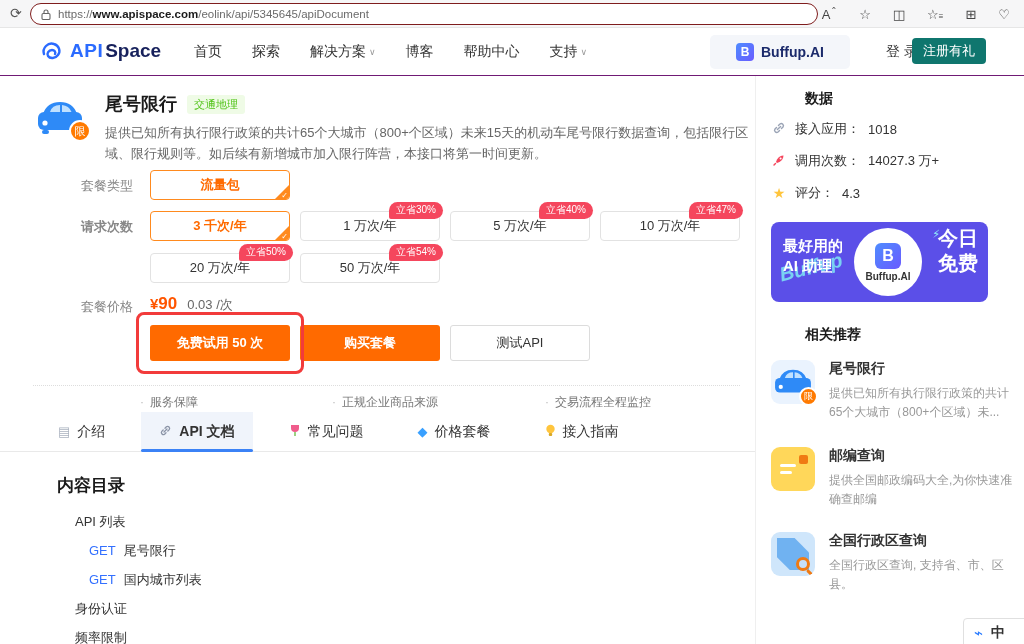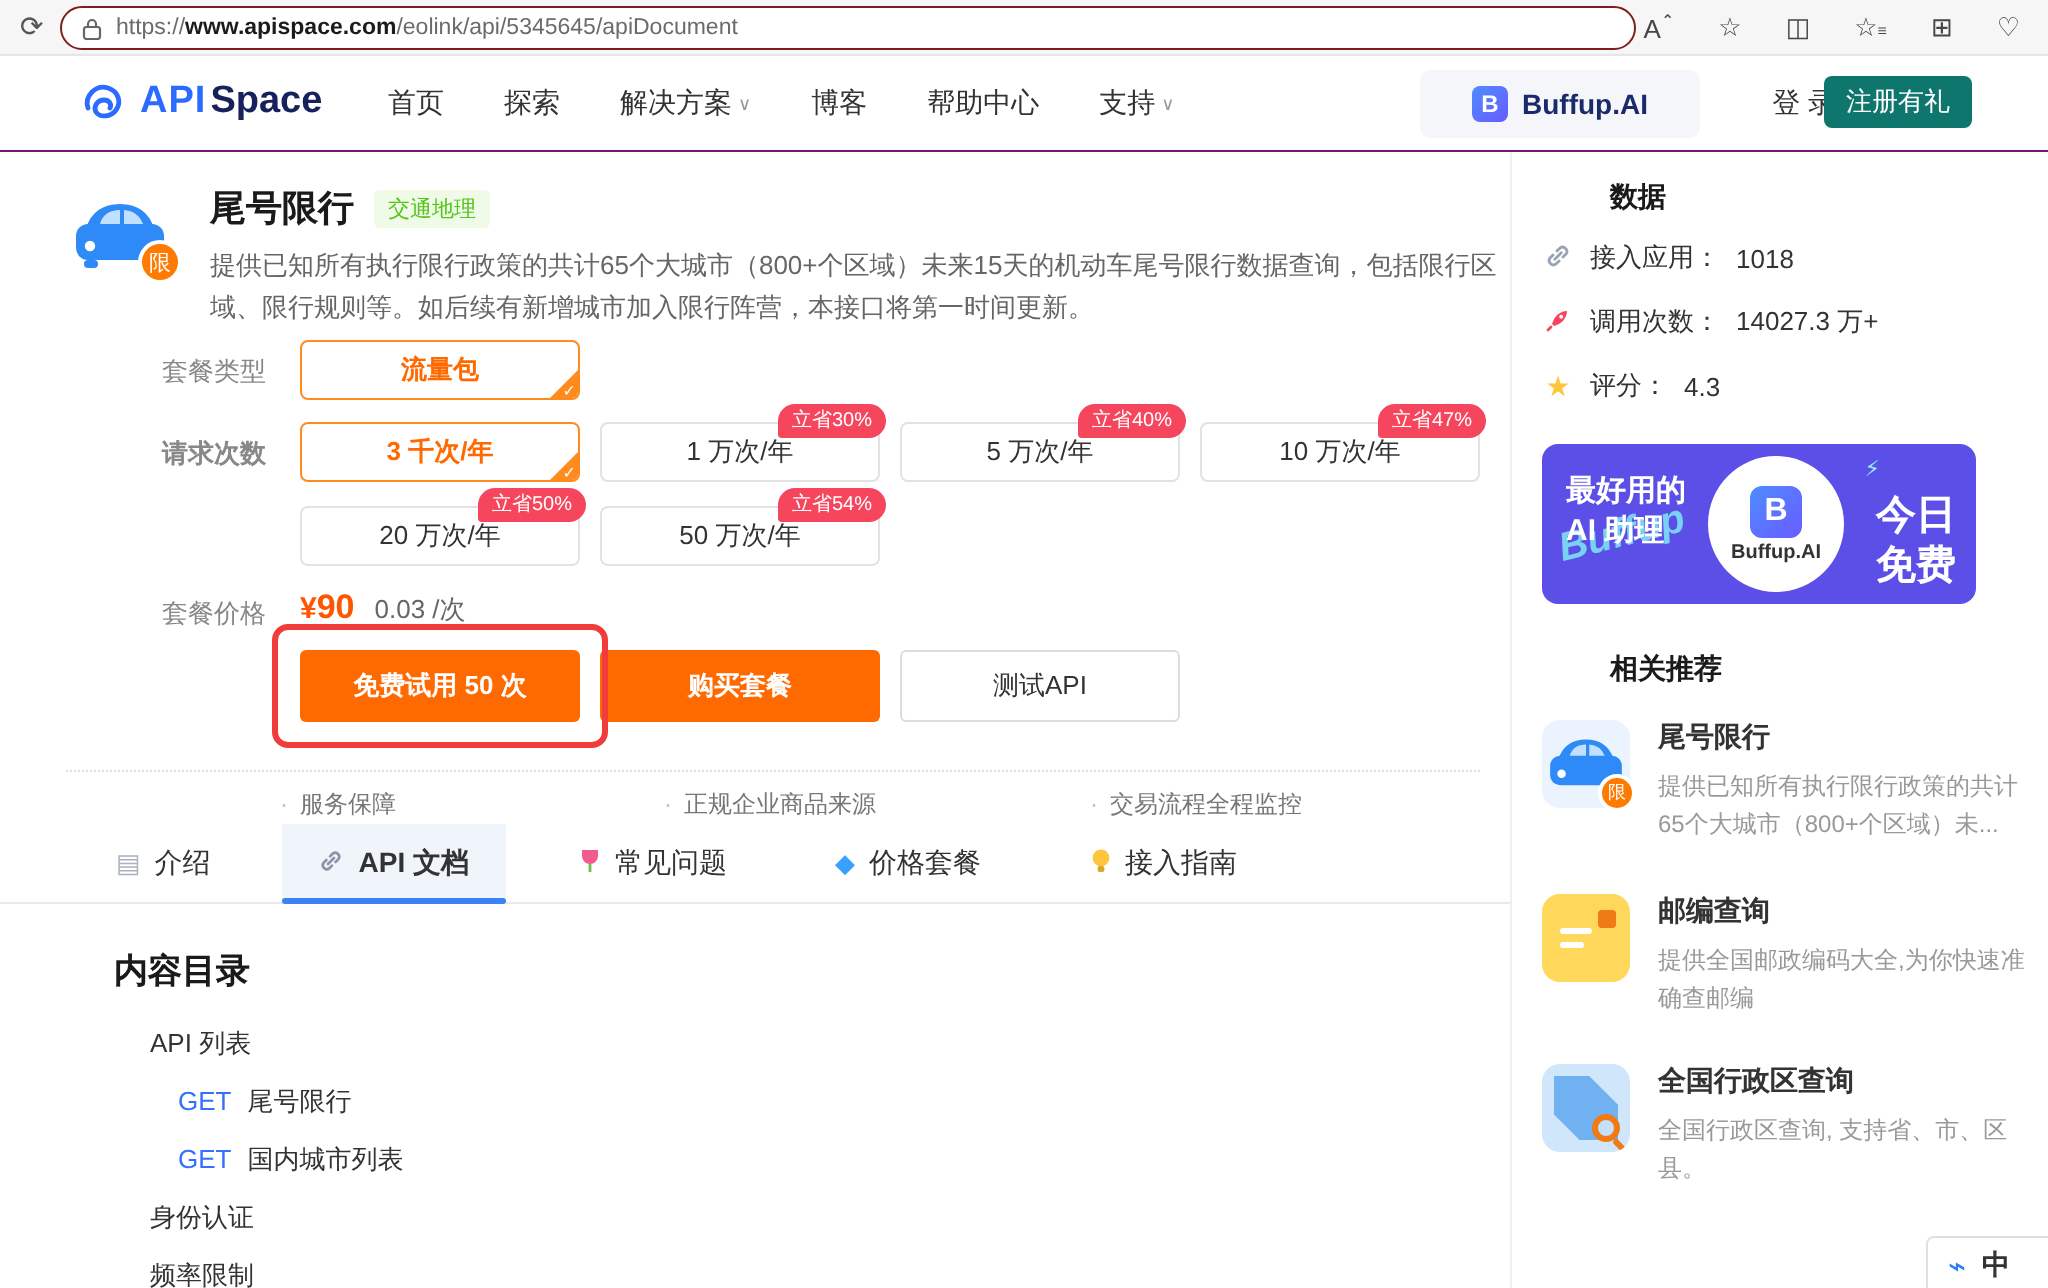--- a/index.html
+++ b/index.html
@@ -110,21 +110,21 @@
     border-radius:8px; cursor:pointer; overflow:hidden; }
   .banner-left { position:absolute; left:12px; top:14px; color:#fff; font-size:15px;
     font-weight:bold; line-height:20px; z-index:2; }
   .banner-script { position:absolute; left:8px; top:34px; color:#7FE8F5; font-size:20px;
     font-style:italic; transform:rotate(-14deg); opacity:.85; font-weight:bold; }
   .banner-badge { position:absolute; left:83px; top:6px; width:68px; height:68px; background:#fff;
     border-radius:50%; display:flex; flex-direction:column; align-items:center;
     justify-content:center; gap:2px; z-index:3; }
   .banner-badge .buffup-logo { width:26px; height:26px; font-size:16px; border-radius:6px; }
   .banner-badge-text { font-size:10px; color:#333; font-weight:bold; }
-  .banner-right { position:absolute; right:10px; top:24px; color:#fff; font-size:20px;
+  .banner-right { position:absolute; right:10px; top:4px; color:#fff; font-size:20px;
     font-weight:bold; line-height:25px; text-align:center; z-index:2; }
   .banner-spark { position:absolute; right:48px; top:6px; color:#8FF0FA; font-size:11px; }
   .rel-item { position:absolute; left:15px; display:flex; gap:14px; cursor:pointer; }
   .rel-icon { position:relative; width:44px; height:44px; border-radius:9px; flex:none; }
   .rel-icon.car-bg { background:#EAF3FE; }
   .rel-icon .badge { width:19px; height:19px; font-size:9px; right:-3px; bottom:-2px; }
   .rel-body { width:185px; }
   .rel-title { font-size:14px; font-weight:bold; color:#333; margin-bottom:6px; }
   .rel-desc { font-size:12px; color:#999; line-height:19px; }
   .mail-icon { width:44px; height:44px; background:#FFD75A; border-radius:9px; position:relative; }

